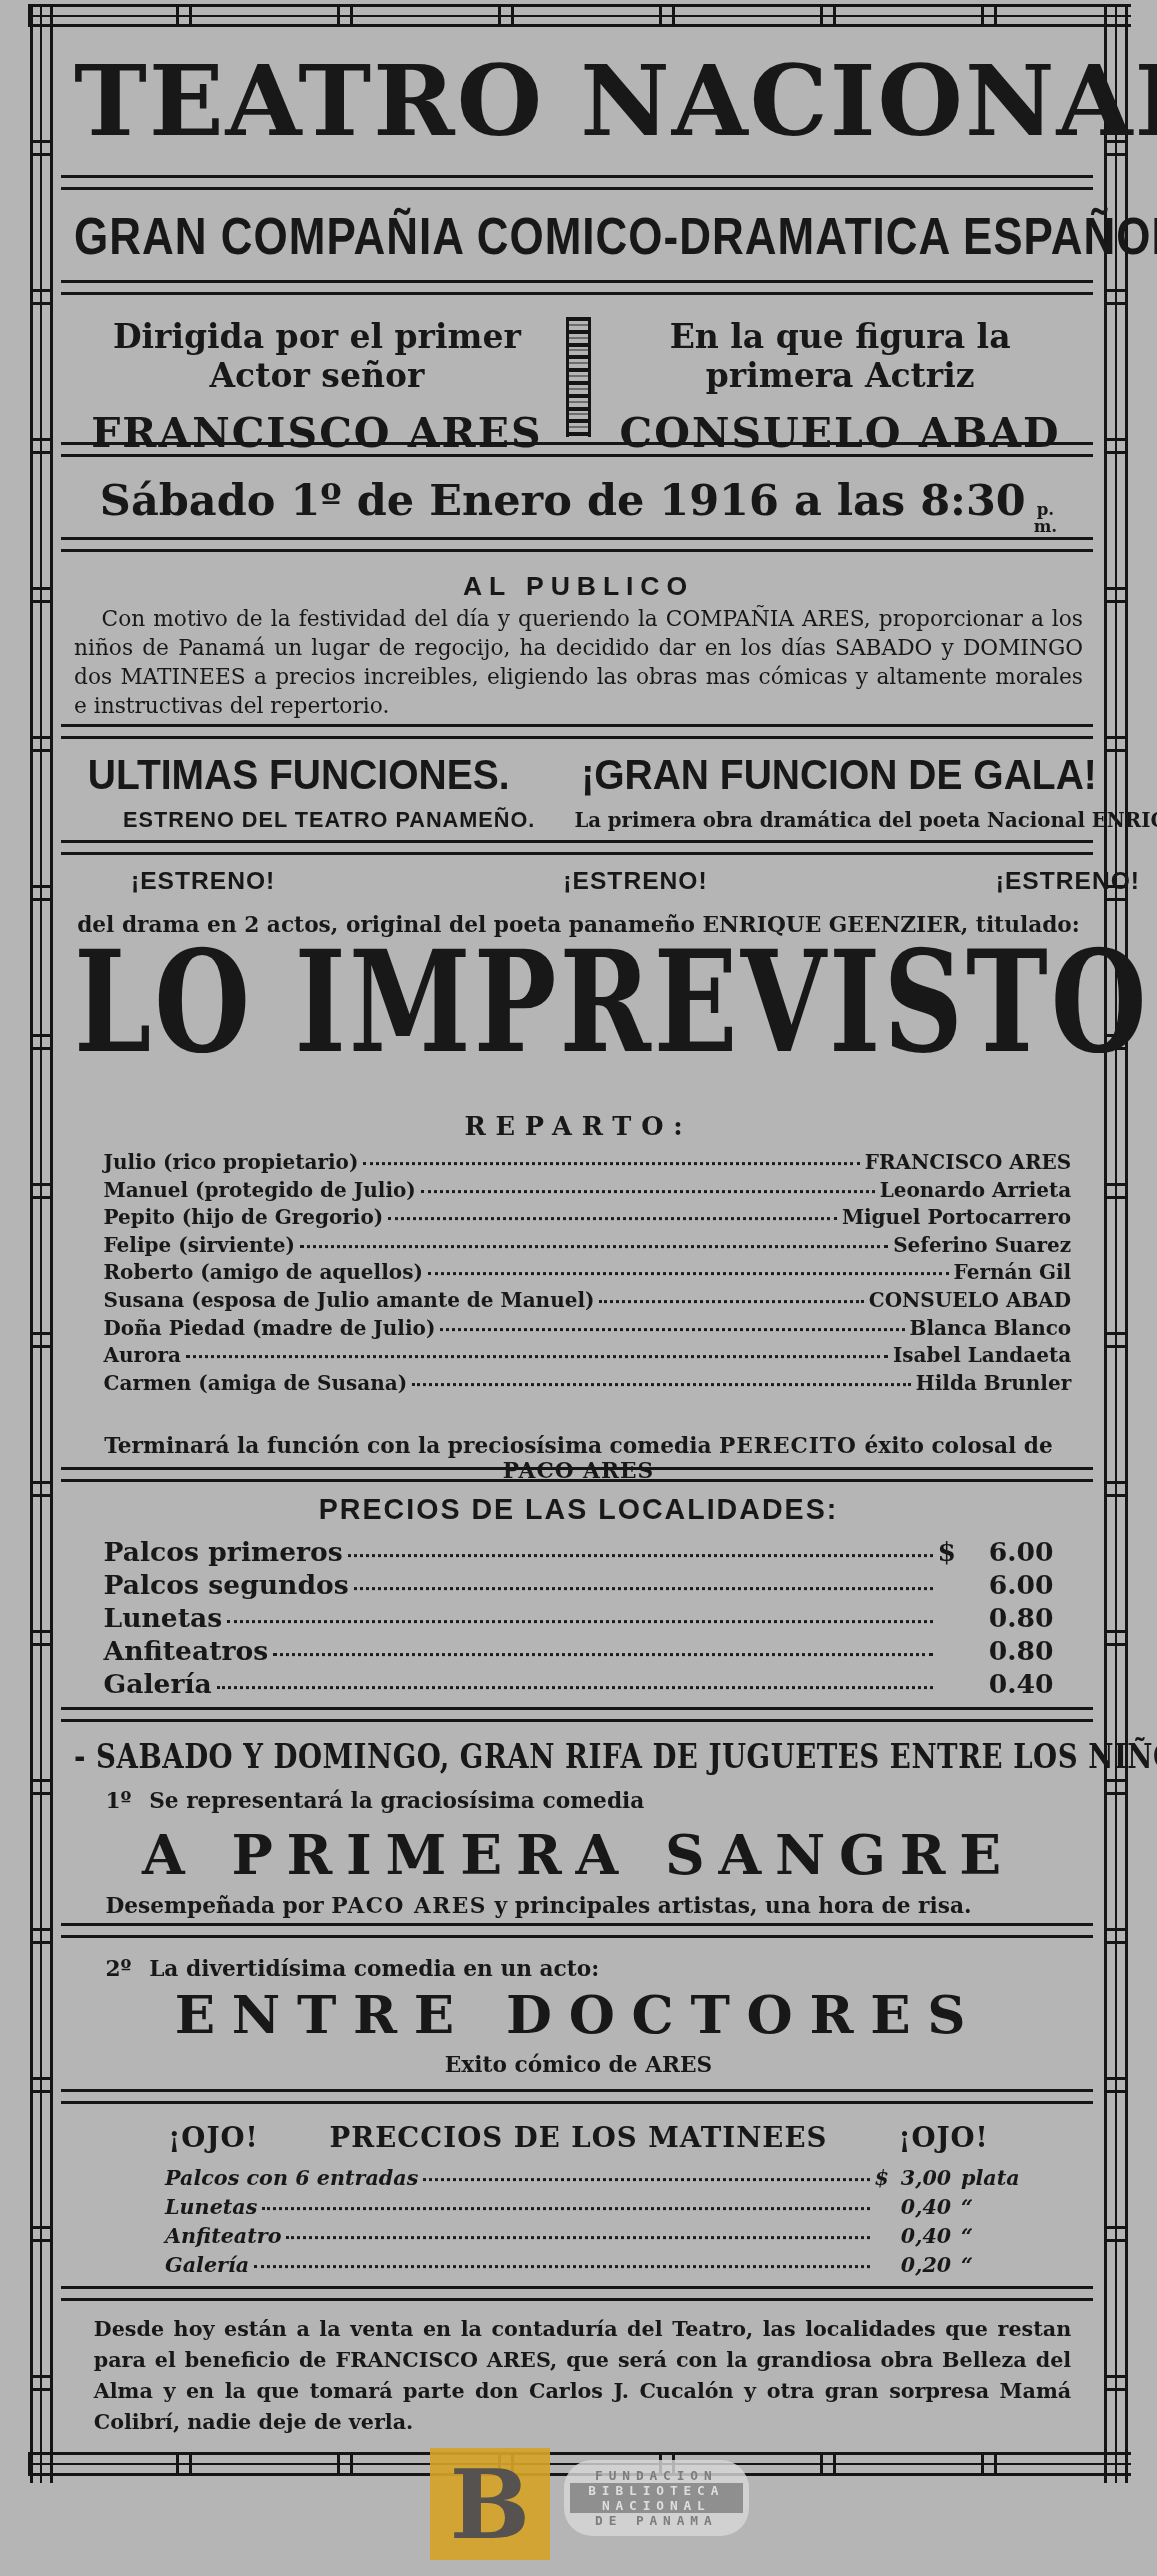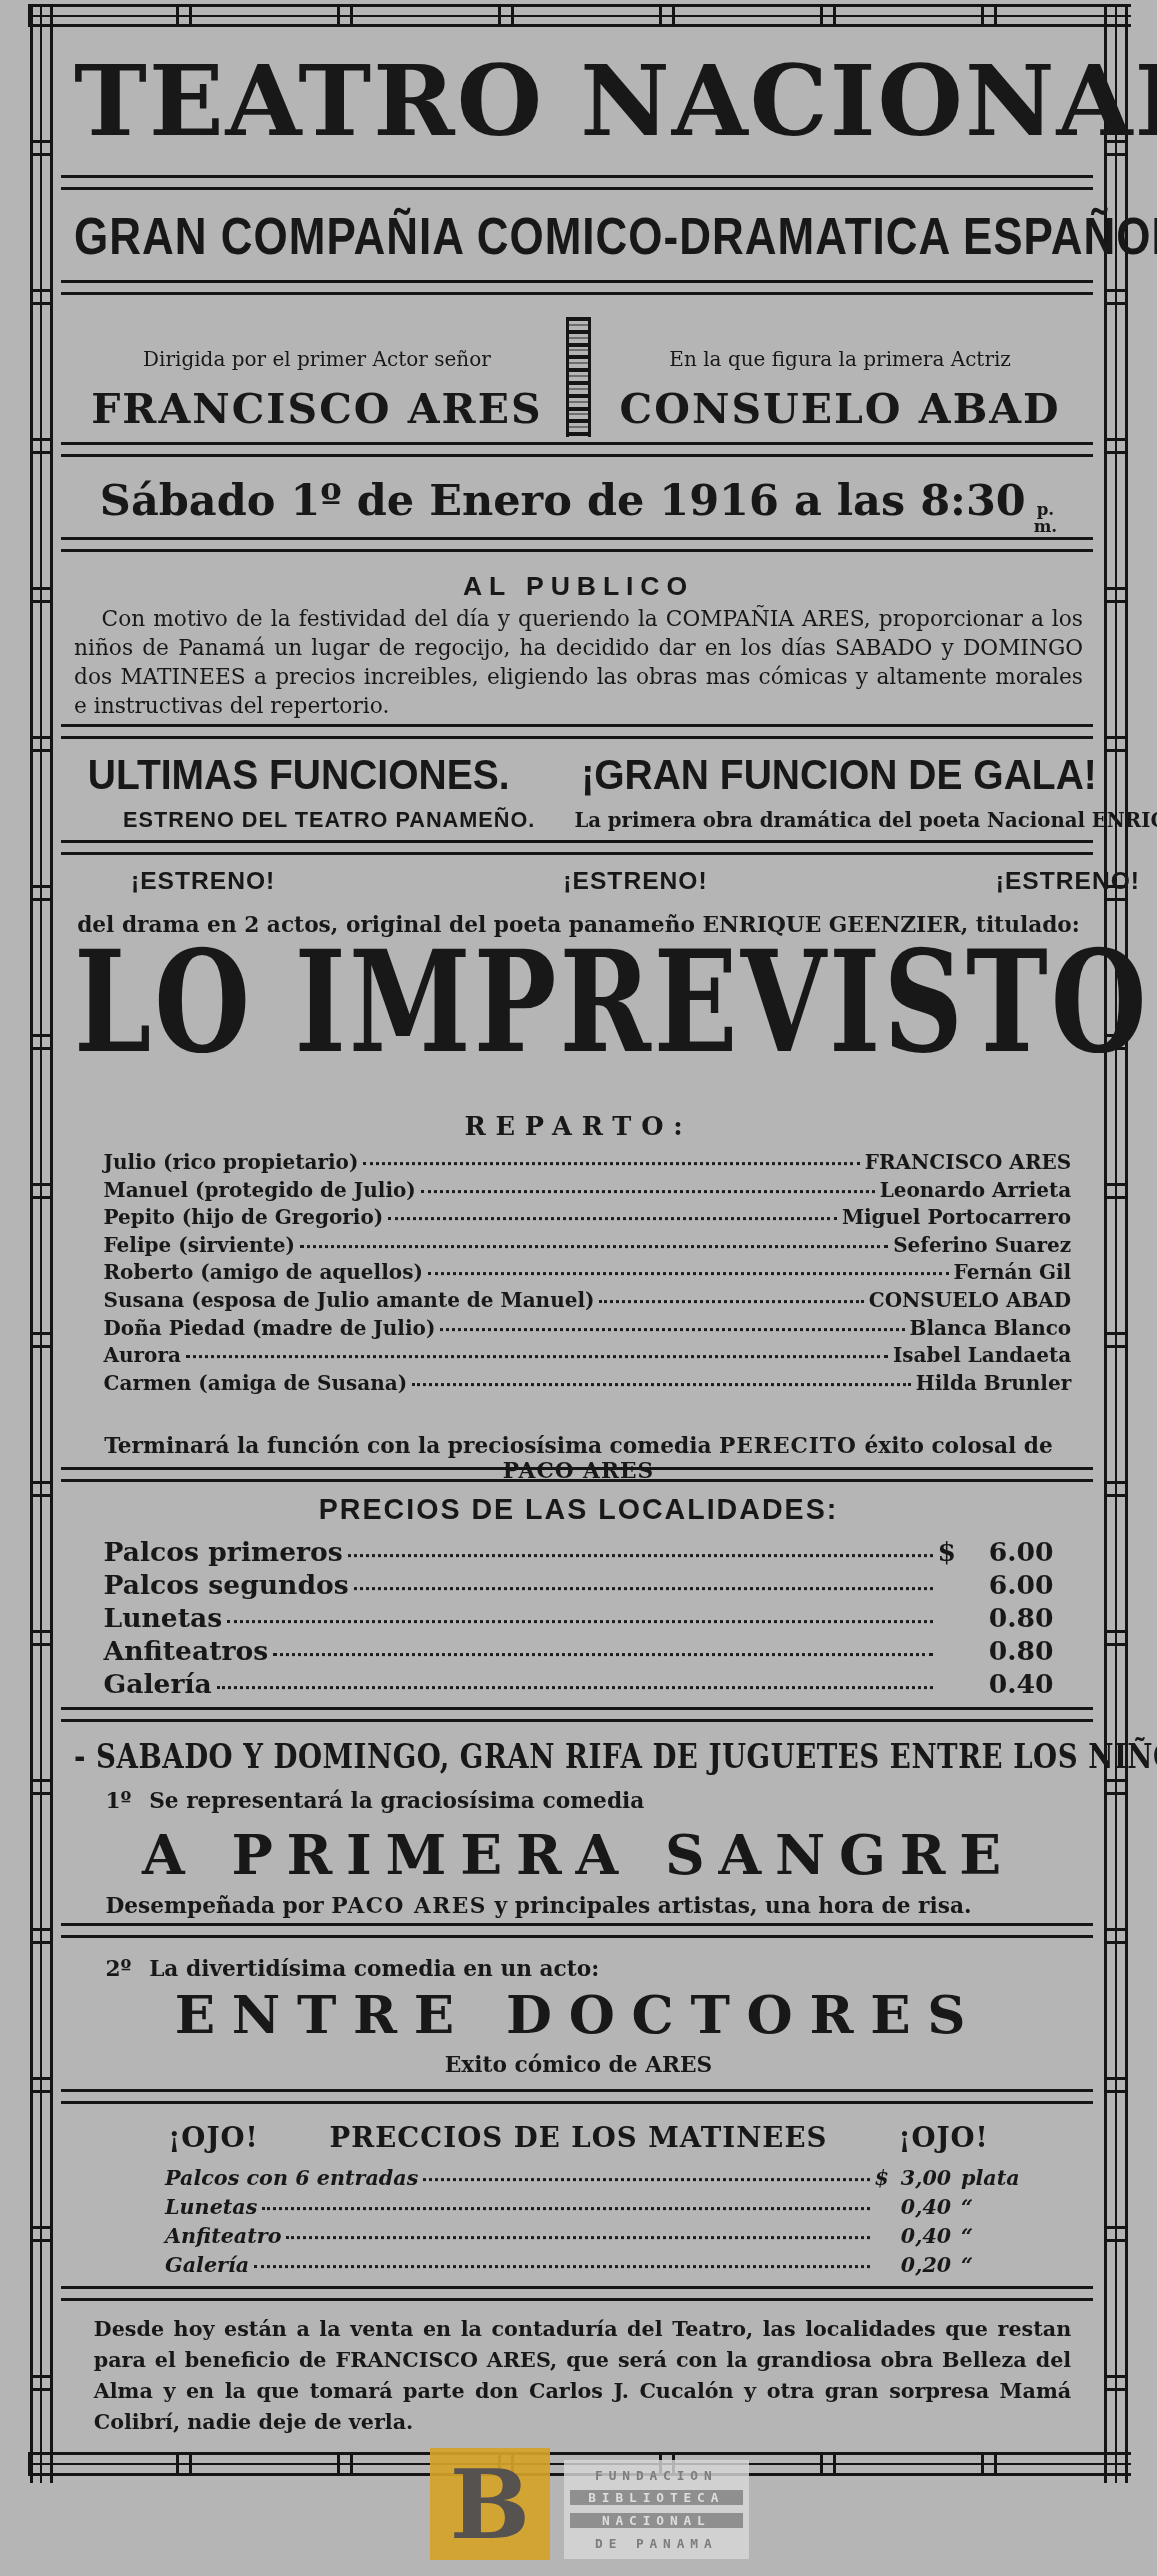--- a/index.html
+++ b/index.html
@@ -32,21 +32,21 @@
   .rule{left:61px;width:1032px;height:8.9px;
     border-top:3.9px solid #161616;border-bottom:3px solid #161616;}
   
   .serif{font-family:"DejaVu Serif","Liberation Serif",serif;}
   .sans{font-family:"Liberation Sans","DejaVu Sans",sans-serif;}
   .center{text-align:center;}
   .content{left:74px;width:1009px;}
   .masthead{font-size:98px;font-weight:bold;letter-spacing:2px;line-height:1.1;white-space:nowrap;}
   .subtitle{font-size:44px;font-weight:bold;letter-spacing:1px;white-space:nowrap;
     transform:scaleY(1.18);transform-origin:top center;}
-  .dir-label{font-size:20px;font-weight:normal;margin-top:30px;}
+  .dir-label{font-size:33px;font-weight:bold;}
   .dir-name{font-size:41px;font-weight:bold;letter-spacing:2px;margin-top:13.8px;}
   .ornament{width:19.7px;height:120px;margin:0 5.9px;
     border-left:3px solid #151515;border-right:3px solid #151515;
     background:repeating-linear-gradient(to bottom,#151515 0 3.9px,transparent 3.9px 6.9px,#6e6e6e 6.9px 8.9px,transparent 8.9px 12.8px);}
   .dateline{font-size:43px;font-weight:bold;white-space:nowrap;}
   .ampm{display:inline-flex;flex-direction:column;font-size:16.7px;line-height:1.0;
     vertical-align:baseline;margin-left:7.9px;font-weight:bold;}
   .alp-head{font-size:26.6px;font-weight:bold;letter-spacing:6.9px;}
   .alp-body{font-size:21.7px;line-height:1.33;text-align:justify;font-weight:500;}
   .alp-body .indent{display:inline-block;width:27.6px;}
@@ -83,25 +83,25 @@
   .ojo-head{display:flex;justify-content:center;gap:71px;font-size:27.6px;font-weight:bold;letter-spacing:1px;}
   .notas{font-size:20.7px;font-weight:bold;line-height:1.5;text-align:justify;}
   .notas p{margin:0;}
   .notas p+p{text-indent:29.5px;margin-top:2px;}
   .notas .lbl{letter-spacing:1px;margin-right:15.8px;}
   
   .watermark{left:430px;top:2448px;display:flex;z-index:5;}
   .wm-b{width:120px;height:112px;background:rgba(213,163,41,0.92);
     display:flex;align-items:center;justify-content:center;
     font-family:"DejaVu Serif",serif;font-weight:bold;font-size:95px;color:#555250;}
-  .wm-box{margin-left:13.8px;margin-top:11.8px;height:99px;width:185px;
+  .wm-box{margin-left:13.8px;margin-top:11.8px;height:76px;width:185px;
     background:rgba(215,215,215,0.82);padding:7.9px 5.9px;box-sizing:border-box;
     display:flex;flex-direction:column;justify-content:space-between;
     font-family:"DejaVu Sans Mono","Liberation Mono",monospace;
-    font-size:12.8px;font-weight:bold;letter-spacing:5.9px;text-align:center;color:#7d7d7d;}
+    font-size:12.8px;font-weight:bold;letter-spacing:5.9px;text-align:center;color:#7d7d7d;border-radius:28px;}
   .wm-box .bar{background:#8f8f8f;color:#dedede;}
 </style>
 </head>
 <body>
 
 <div class="abs frame-h" style="top:3.9px;"></div>
 <div class="abs frame-h" style="top:2452px;"></div>
 <div class="abs frame-v" style="left:29.5px;"></div>
 <div class="abs frame-v" style="left:1104px;"></div>
 

